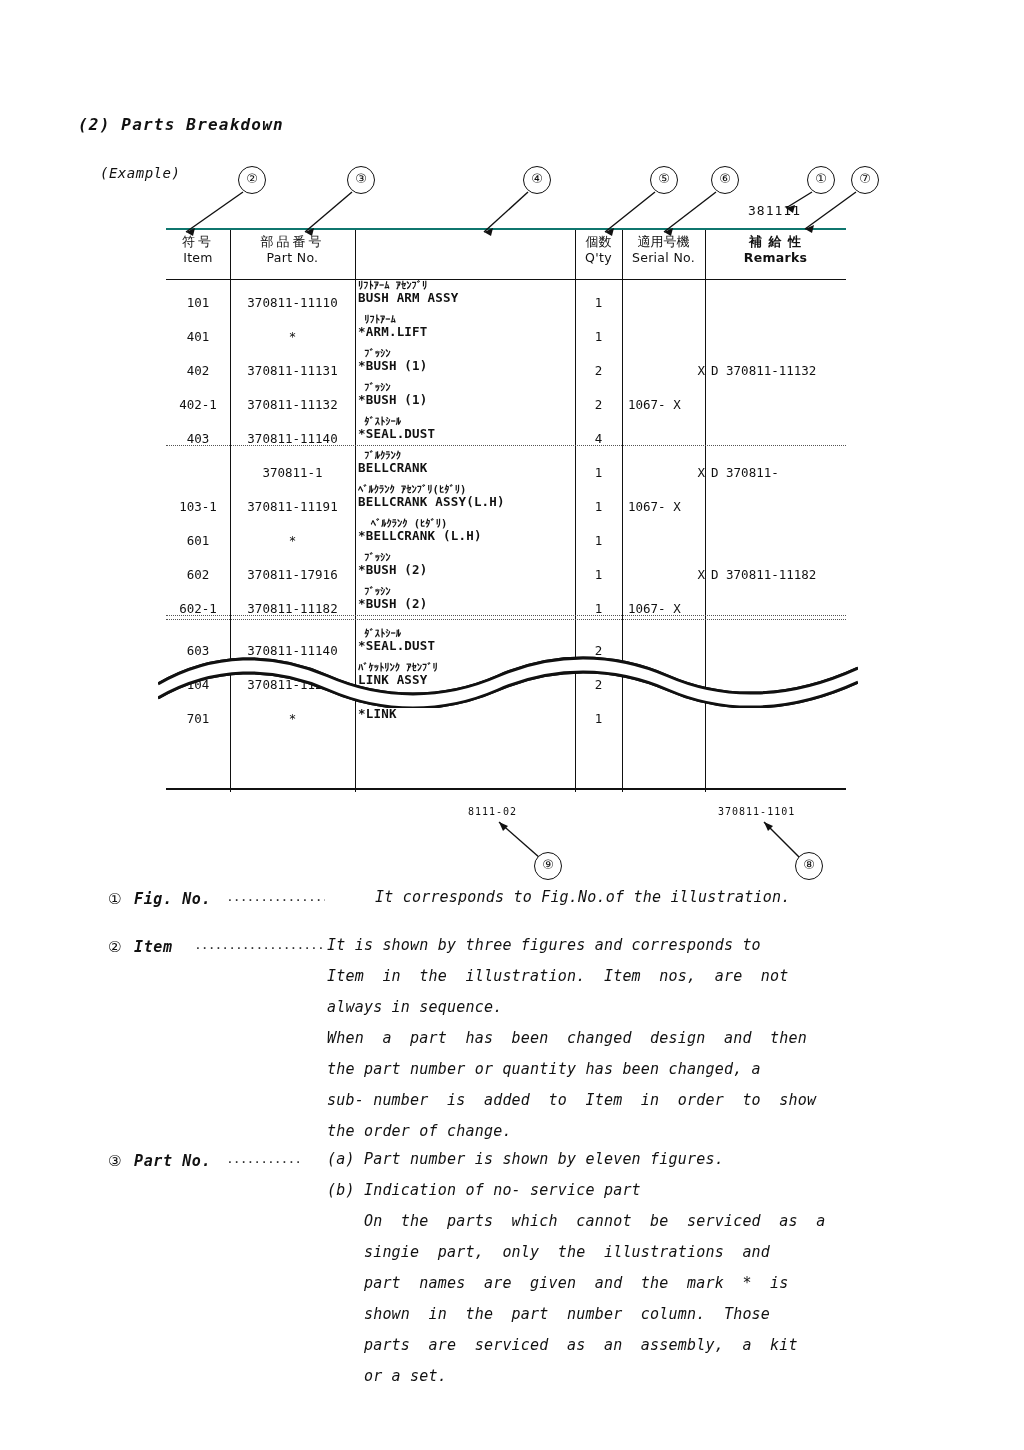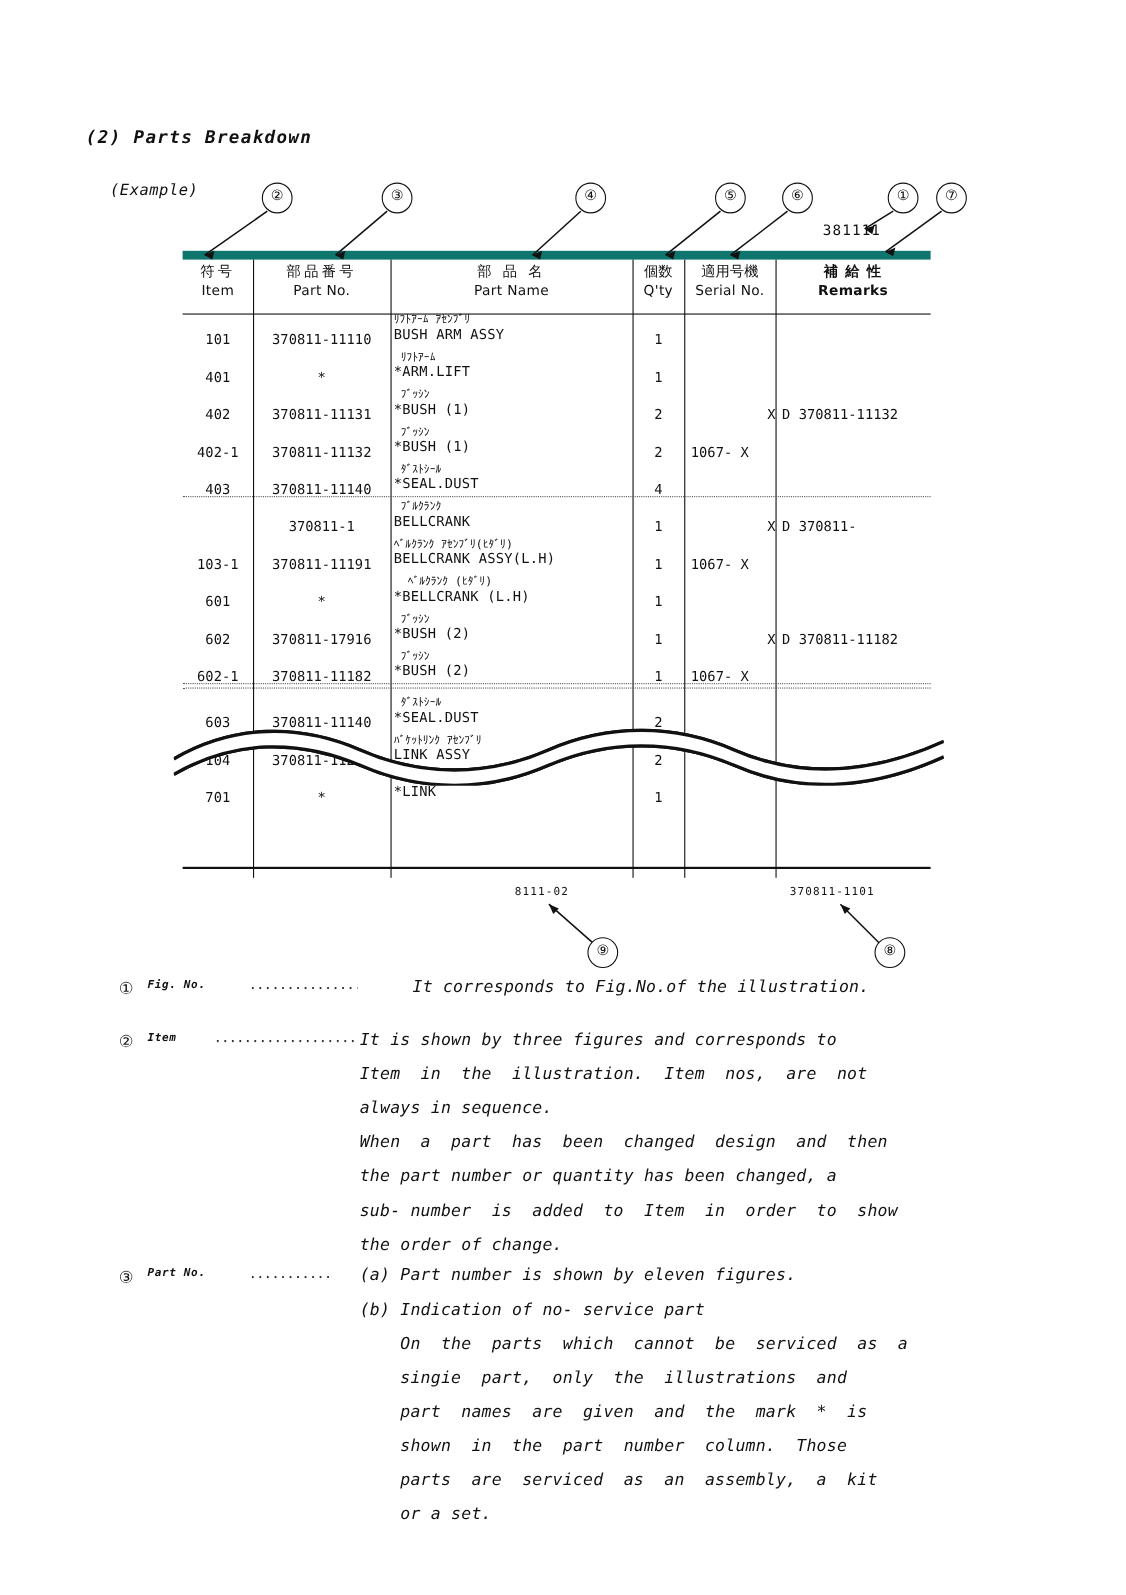--- a/index.html
+++ b/index.html
@@ -40,21 +40,21 @@
     font-family:"DejaVu Sans", sans-serif;
   }
   .leader { position:absolute; z-index:4; }
   .leader svg { display:block; overflow:visible; }
 
   
   .tbl {
     position:absolute;
     left:166px; top:228px;
     width:680px; height:562px;
-    border-top:8px solid #0f766e;
+    border-top:2px solid #0f766e;
     border-bottom:2px solid #111;
     box-sizing:border-box;
   }
   .vrule { position:absolute; top:0; bottom:-0px; width:0; border-left:1.6px solid #111; }
   .vrule.tall { height:562px; }
   .hdr-sep { position:absolute; left:0; right:0; top:49px; border-top:1.6px solid #111; }
 
   .hdr { position:absolute; left:0; right:0; top:0; height:49px; }
   .hcell {
     position:absolute; top:3px;
@@ -63,21 +63,21 @@
     line-height:1.32;
   }
   .hcell .jp { font-size:13px; letter-spacing:3px; display:block; }
   .hcell .en { font-size:12.5px; letter-spacing:.3px; display:block; }
 
   .rows { position:absolute; left:0; right:0; top:49px; bottom:0; }
   .row { position:absolute; left:0; right:0; height:34px; }
   .row .c { position:absolute; font-size:12.5px; line-height:1.05; white-space:pre; }
   .c-item   { left:0;    width:64px;  text-align:center; top:17px; }
   .c-part   { left:64px; width:125px; text-align:center; top:17px; }
-  .c-name   { left:192px; top:1px; }
+  .c-name   { left:192px; top:1px;font-weight:bold; }
   .c-name .kana { font-size:10.5px; display:block; letter-spacing:0px; }
   .c-name .en   { font-size:12.5px; display:block; letter-spacing:.2px; }
   .c-qty    { left:409px; width:47px; text-align:center; top:17px; }
   .c-ser    { left:456px; width:83px; top:17px; font-size:12px; }
   .c-rem    { left:545px; top:17px; font-size:12.5px; }
   .rowdot { position:absolute; left:0; right:0; border-top:1px dotted #555; }
 
   
   .wave { position:absolute; left:-8px; top:424px; width:700px; height:54px; z-index:6; }
   .wave svg { display:block; }
@@ -86,21 +86,21 @@
   .code { position:absolute; font-size:10px; letter-spacing:1px; }
   .note-mark {
     position:absolute;
     font-family:"DejaVu Sans", sans-serif;
     font-size:15px;
   }
   .note-label {
     position:absolute;
     font-family:"DejaVu Sans Mono", monospace;
     font-weight:bold; font-style:italic;
-    font-size:10px; letter-spacing:.6px;
+    font-size:15px; letter-spacing:.6px;
   }
   .note-leader {
     position:absolute;
     font-size:13px; letter-spacing:-1px; color:#333;
     white-space:nowrap; overflow:hidden;
   }
   .note-body {
     position:absolute;
     font-family:"DejaVu Sans Mono", monospace;
     font-style:italic; font-size:15px;
@@ -162,24 +162,20 @@
     <div class="hdr-sep"></div>
 
     <div class="hdr">
       <div class="hcell" style="left:0;width:64px;">
         <span class="jp">符号</span>
         <span class="en">Item</span>
       </div>
       <div class="hcell" style="left:64px;width:125px;">
         <span class="jp">部品番号</span>
         <span class="en">Part No.</span>
-      </div>
-      <div class="hcell" style="left:189px;width:220px;">
-        <span class="jp">部  品  名</span>
-        <span class="en">Part      Name</span>
       </div>
       <div class="hcell" style="left:409px;width:47px;">
         <span class="jp" style="letter-spacing:0">個数</span>
         <span class="en">Q'ty</span>
       </div>
       <div class="hcell" style="left:456px;width:83px;">
         <span class="jp" style="letter-spacing:0">適用号機</span>
         <span class="en">Serial No.</span>
       </div>
       <div class="hcell" style="left:539px;width:141px;font-weight:bold;">

